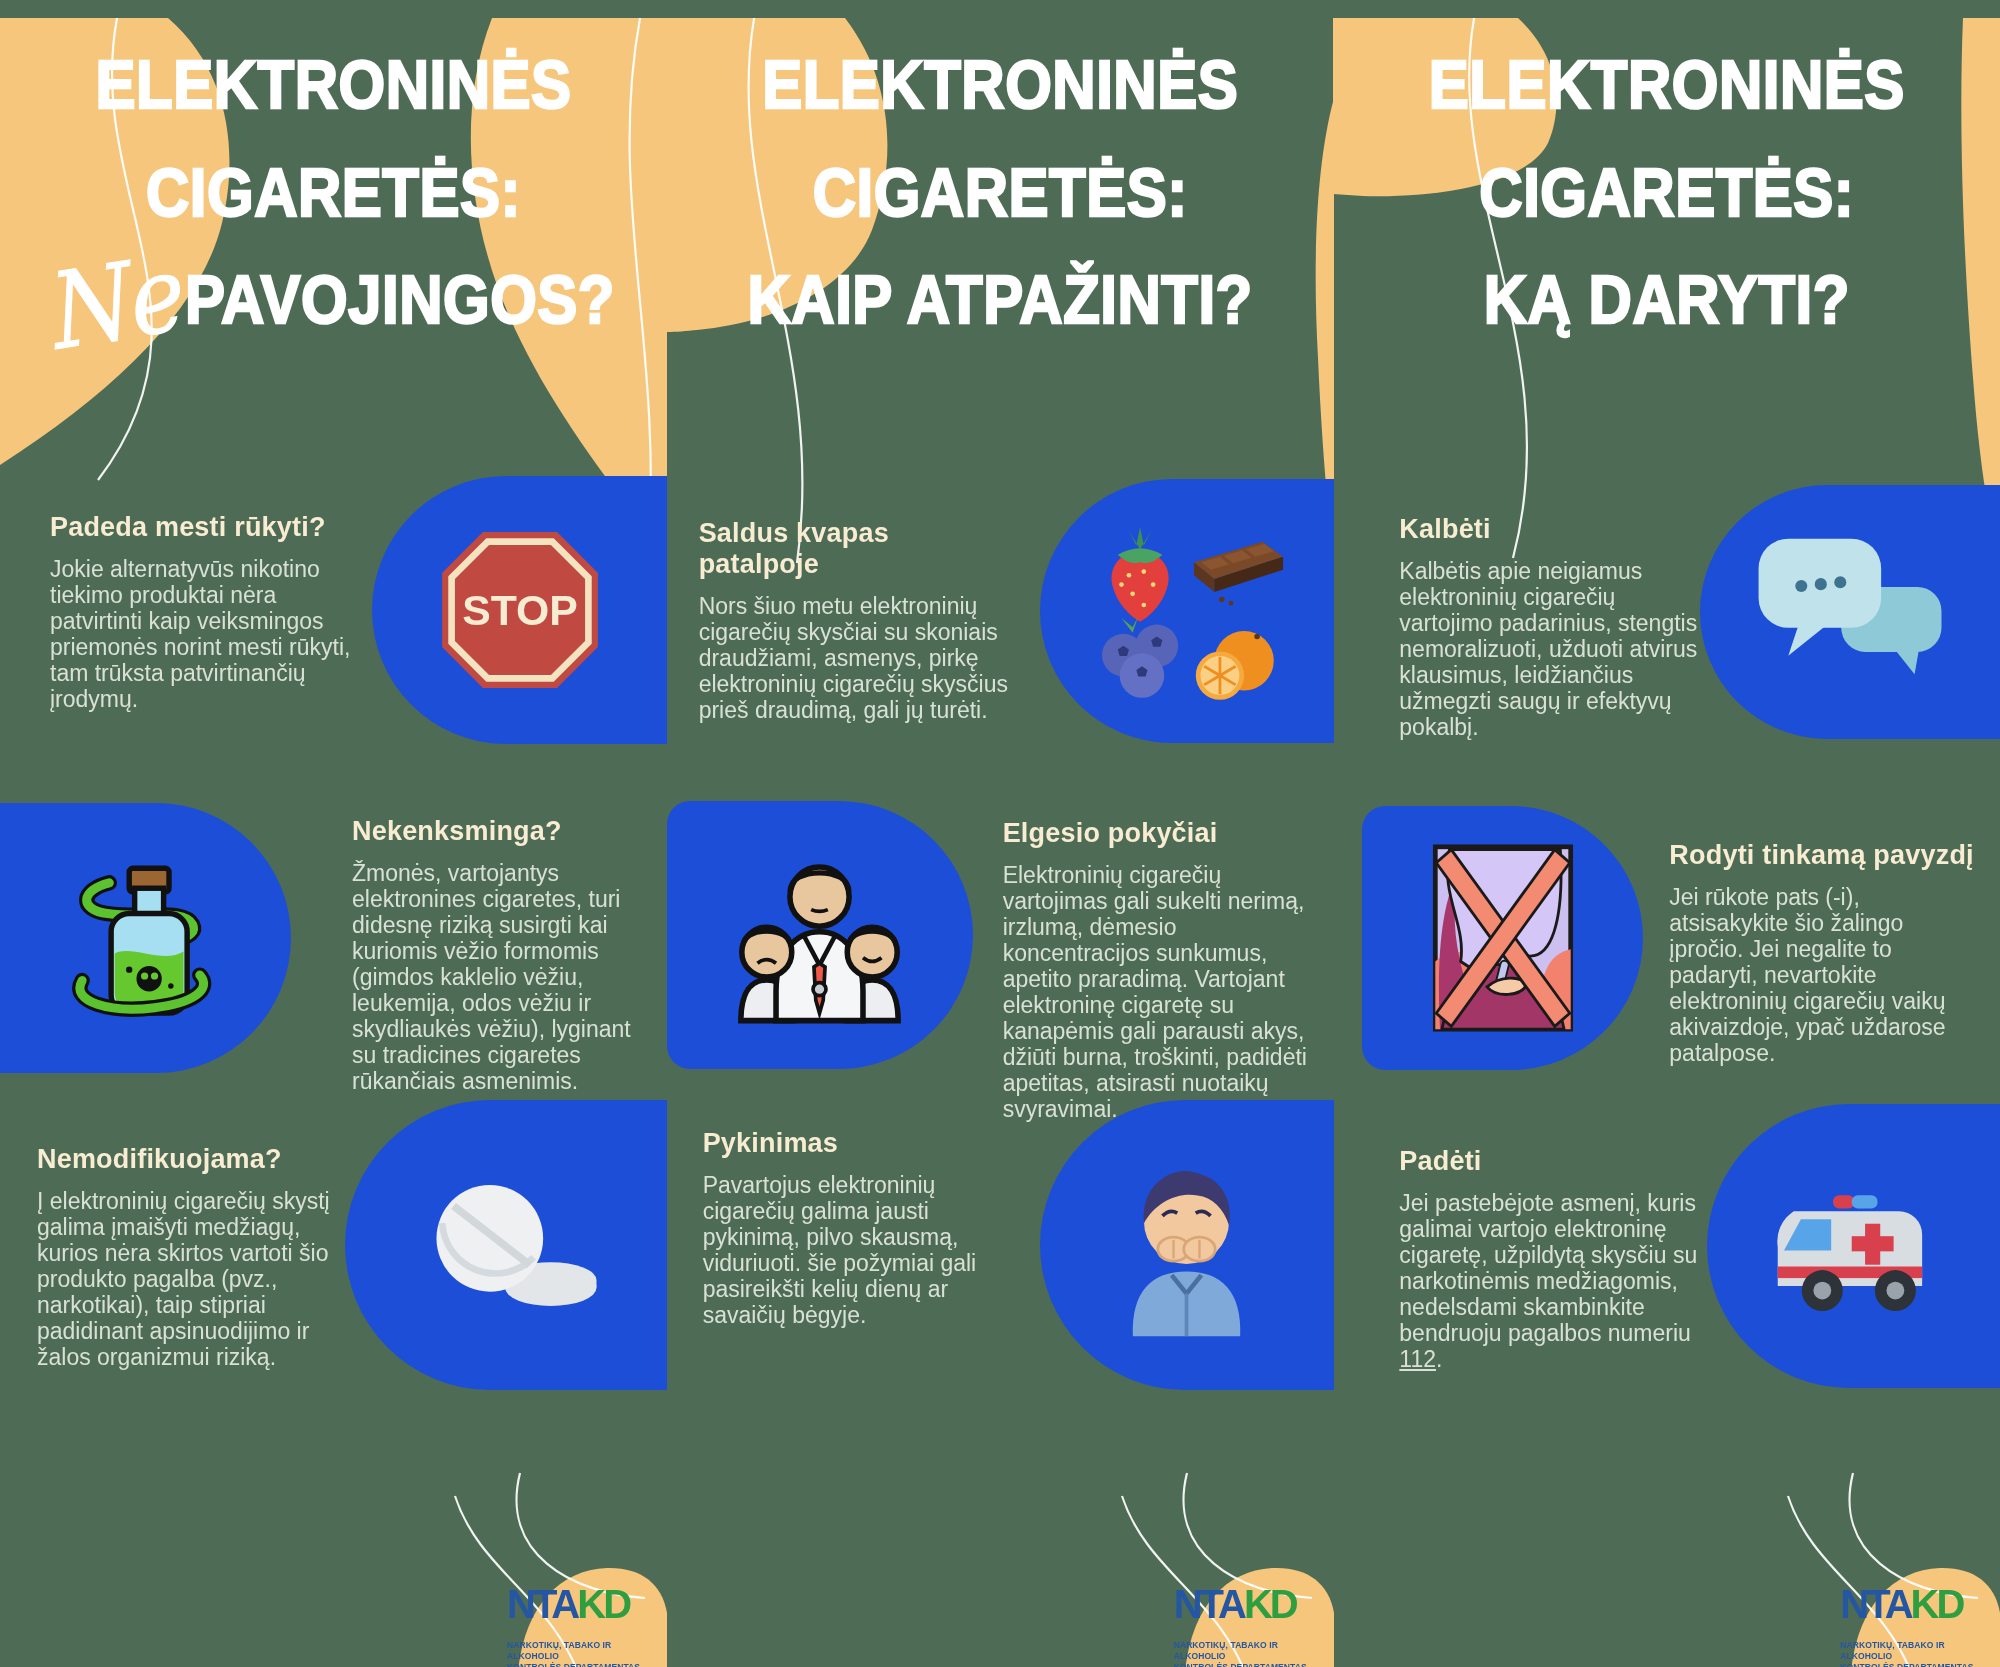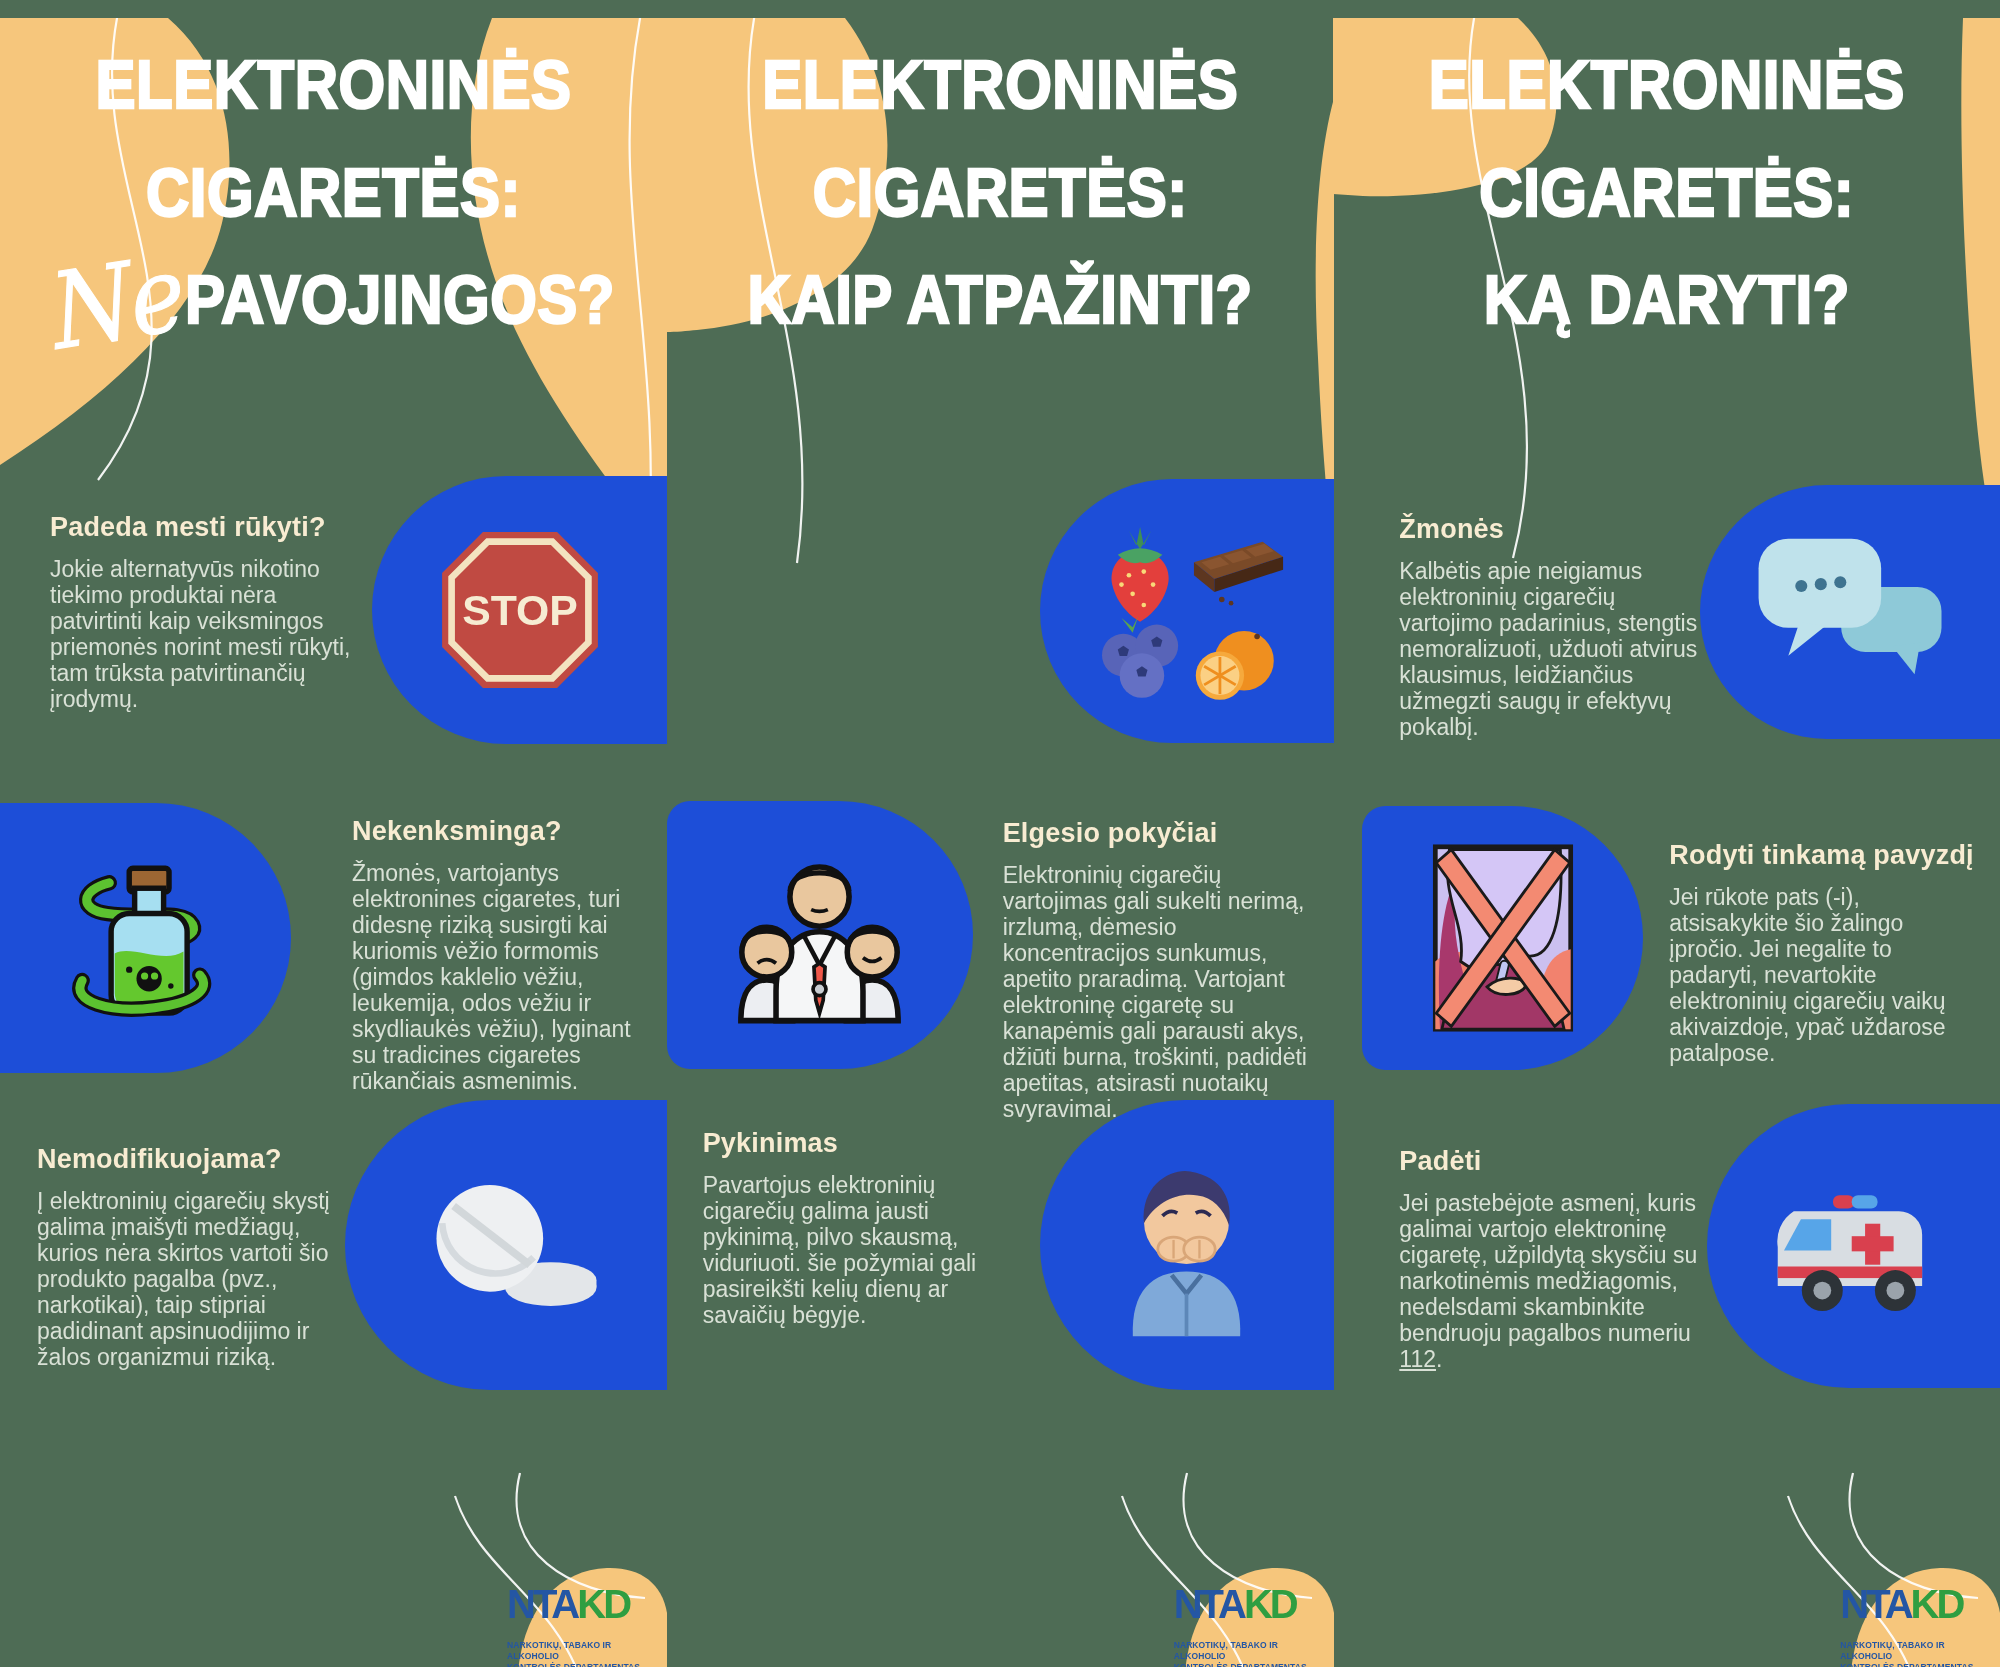--- a/index.html
+++ b/index.html
@@ -115,20 +115,24 @@
         <path d="M520,1455 C500,1535 570,1575 645,1580"></path>
       </g>
     </svg>
 
     <div class="title">
       <div class="tl">ELEKTRONINĖS</div>
       <div class="tl">CIGARETĖS:</div>
       <div class="tl">KAIP ATPAŽINTI?</div>
     </div>
 
+    <div class="sec" style="left:32px;top:500px;width:318px">
+      <div class="h">Saldus kvapas patalpoje</div>
+      <div class="b">Nors šiuo metu elektroninių cigarečių skysčiai su skoniais draudžiami, asmenys, pirkę elektroninių cigarečių skysčius prieš draudimą, gali jų turėti.</div>
+    </div>
     <div class="card" style="left:373px;top:461px;width:294px;height:264px;border-radius:135px 0 0 135px">
       <svg width="205" height="195" viewBox="0 0 220 210">
         <g>
           <path d="M60,38 L48,18 L56,34 L60,14 L64,34 L72,18 Z" fill="#3f8f55"></path>
           <path d="M60,40 C38,40 26,58 30,76 C35,98 52,112 60,116 C68,112 85,98 90,76 C94,58 82,40 60,40 Z" fill="#e33f3c"></path>
           <path d="M36,44 Q60,30 84,44 Q72,56 60,52 Q48,56 36,44 Z" fill="#4aa263"></path>
           <circle cx="48" cy="66" r="2.5" fill="#f9d978"></circle>
             <circle cx="64" cy="62" r="2.5" fill="#f9d978"></circle>
           <circle cx="74" cy="76" r="2.5" fill="#f9d978"></circle>
             <circle cx="52" cy="86" r="2.5" fill="#f9d978"></circle>
@@ -236,21 +240,21 @@
       </g>
     </svg>
 
     <div class="title">
       <div class="tl">ELEKTRONINĖS</div>
       <div class="tl">CIGARETĖS:</div>
       <div class="tl">KĄ DARYTI?</div>
     </div>
 
     <div class="sec" style="left:66px;top:496px;width:300px">
-      <div class="h">Žmonės</div>
+      <div class="h">Kalbėti</div>
       <div class="b">Kalbėtis apie neigiamus elektroninių cigarečių vartojimo padarinius, stengtis nemoralizuoti, užduoti atvirus klausimus, leidžiančius užmegzti saugų ir efektyvų pokalbį.</div>
     </div>
     <div class="card" style="left:367px;top:467px;width:300px;height:254px;border-radius:130px 0 0 130px">
       <svg width="195" height="160" viewBox="0 0 210 170">
         <g fill="#8ec9d8">
           <rect x="95" y="58" rx="26" width="108" height="70"></rect>
           <polygon points="150,122 174,152 180,118"></polygon>
         </g>
         <g fill="#bfe2eb">
           <rect x="6" y="6" rx="32" width="132" height="96"></rect>

